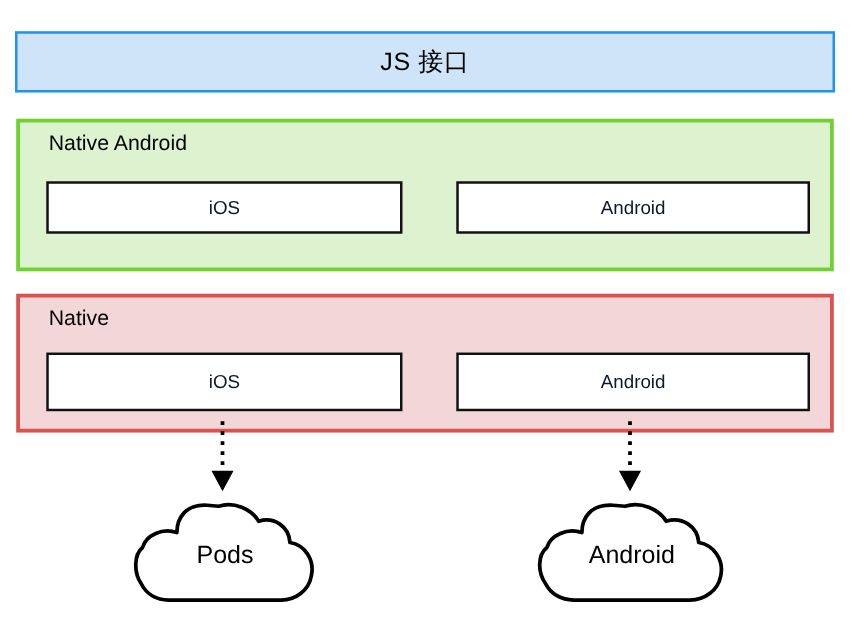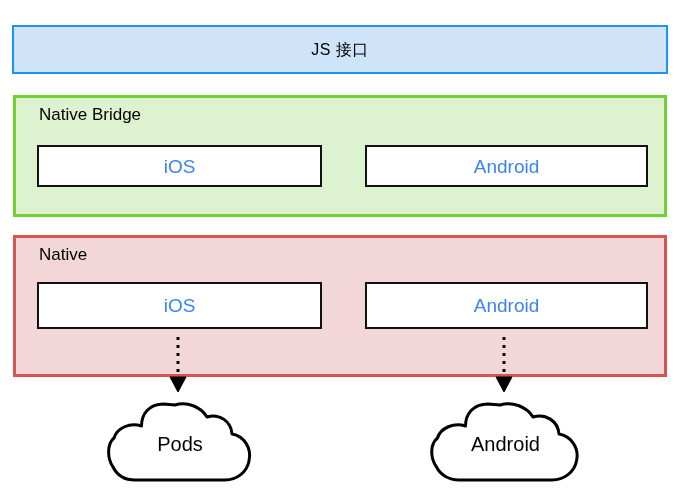--- a/index.html
+++ b/index.html
@@ -37,42 +37,42 @@
     width: 656px;
     height: 49px;
     border-width: 2px;
     border-color: #1f93f0;
     background: #cfe4f9;
     display: flex;
     align-items: center;
     justify-content: center;
   }
   .js-layer-label {
-    font-size: 16px;
+    font-size: 20px;
     line-height: 1;
     letter-spacing: 0.5px;
     color: #000000;
     text-align: right;
   }
 
   .bridge-layer {
     left: 13px;
     top: 95px;
     width: 654px;
     height: 122px;
     border-width: 3px;
     border-color: #6fd132;
     background: #ddf3cf;
   }
 
   .native-layer {
     left: 13px;
     top: 235px;
     width: 654px;
-    height: 142px;
+    height: 111px;
     border-width: 3px;
     border-color: #d9534f;
     background: #f3d7d8;
   }
 
   .layer-title {
     position: absolute;
     left: 23px;
     top: 8px;
     font-size: 17px;
@@ -85,23 +85,23 @@
   .plat-box {
     position: absolute;
     box-sizing: border-box;
     border: 2px solid #111111;
     background: #ffffff;
     display: flex;
     align-items: center;
     justify-content: center;
   }
   .plat-label {
-    font-size: 19px;
-    line-height: 1;
-    color: #3b82f6;
+    font-size: 15px;
+    line-height: 1;
+    color: #0f172a;
     white-space: nowrap;
   }
 
   
   .bridge-ios     { left: 21px;  top: 47px; width: 285px; height: 42px; }
   .bridge-android { left: 349px; top: 47px; width: 283px; height: 42px; }
 
   
   .native-ios     { left: 21px;  top: 44px; width: 285px; height: 47px; }
   .native-android { left: 349px; top: 44px; width: 283px; height: 47px; }
@@ -136,21 +136,21 @@
 </head>
 <body>
 
 <div class="canvas">
 
   <div class="layer-box js-layer">
     <span class="js-layer-label">JS 接口</span>
   </div>
 
   <div class="layer-box bridge-layer">
-    <span class="layer-title">Native Bridge</span>
+    <span class="layer-title">Native Android</span>
 
     <div class="plat-box bridge-ios">
       <span class="plat-label">iOS</span>
     </div>
 
     <div class="plat-box bridge-android">
       <span class="plat-label">Android</span>
     </div>
   </div>
 

